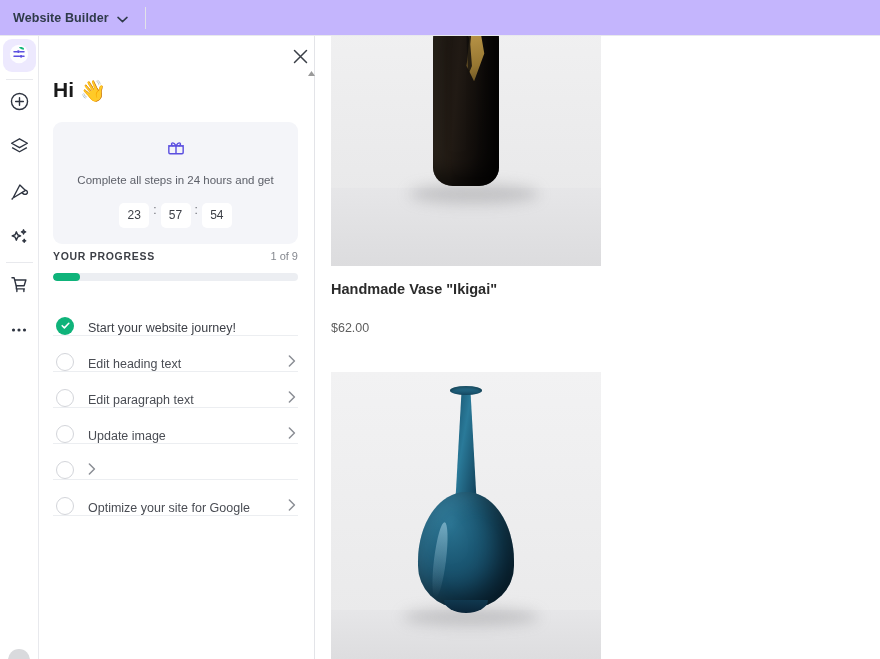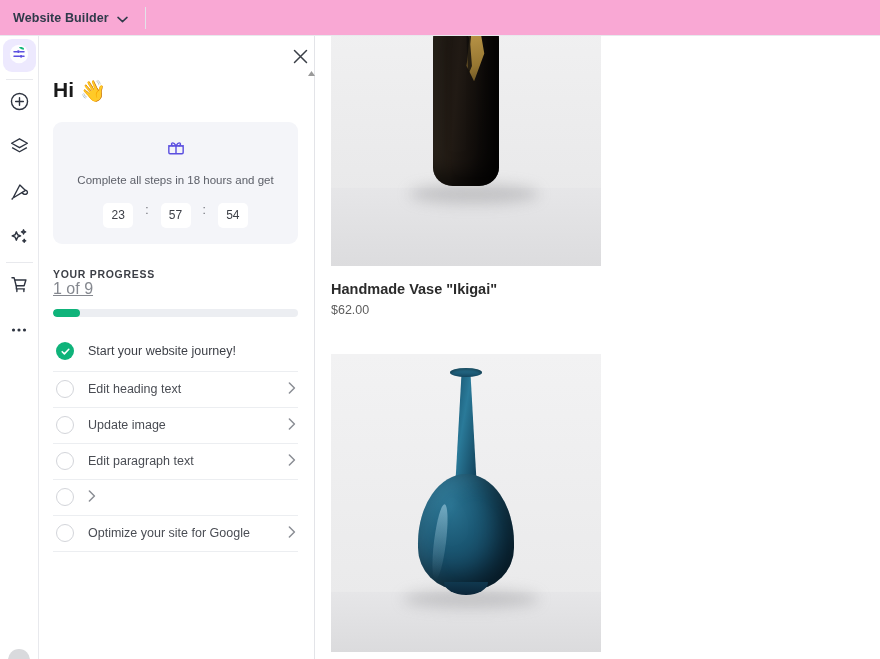--- a/index.html
+++ b/index.html
@@ -7,21 +7,21 @@
     width: 880px; height: 659px;
     font-family: "Liberation Sans", sans-serif;
     background: #ffffff;
     overflow: hidden;
   }
   #app { position: relative; width: 880px; height: 659px; overflow: hidden; background: #fff; }
 
   
   .topbar {
     position: absolute; top: 0; left: 0; width: 880px; height: 36px;
-    background: #f9a8d4; border-bottom: 1px solid #e8e9ed;
+    background: #c4b5fd; border-bottom: 1px solid #e8e9ed;
     display: flex; align-items: center;
   }
   .topbar-brand {
     display: flex; align-items: center; gap: 8px;
     margin-left: 13px; cursor: pointer;
   }
   .topbar-brand-label {
     font-size: 12.5px; font-weight: bold; color: #2f3a4a; letter-spacing: .1px;
   }
   .chev-down { display: block; }
@@ -63,21 +63,21 @@
   }
   .card { width: 270px; }
   .card-img {
     width: 270px; height: 260px; position: relative; overflow: hidden;
     background: #e9e9e9;
   }
   .card-title {
     font-size: 14.5px; font-weight: bold; color: #2b2b2b;
     margin-top: 15px; white-space: nowrap;
   }
-  .card-price { font-size: 12.5px; color: #5e5e5e; margin-top: 6px; }
+  .card-price { font-size: 12.5px; color: #5e5e5e; margin-top: 24px; }
 
   
   .scene { position: absolute; inset: 0; }
   .scene .floor {
     position: absolute; left: 0; right: 0; bottom: 0; height: 38%;
     background: linear-gradient(#e4e4e6, #dededf);
   }
   .scene .wall {
     position: absolute; left: 0; right: 0; top: 0; height: 64%;
     background: linear-gradient(#ededee, #e6e6e7);
@@ -236,47 +236,47 @@
   }
   .promo-gift { margin-bottom: 10px; }
   .promo-text {
     font-size: 11.5px; color: #5d6069; text-align: center; line-height: 1.55;
   }
   .promo-link {
     font-size: 12px; font-weight: bold; color: #5b4fe0; text-align: center;
     margin-top: 1px; cursor: pointer;
   }
   .timer {
-    margin-top: 13px; display: flex; align-items: flex-start; gap: 12px;
+    margin-top: 13px; display: flex; align-items: flex-start; gap: 4px;
   }
   .timer-cell {
     min-width: 30px; height: 25px; background: #ffffff; border-radius: 5px;
     display: flex; align-items: center; justify-content: center;
     font-size: 12px; color: #3c3f46; padding: 0 6px;
   }
   .timer-colon { font-size: 12px; color: #6b6e75; }
 
   .prog-head {
-    margin-top: 24px; display: flex; align-items: flex-start;
-    justify-content: space-between; width: 245px; flex-direction: column;
+    margin-top: 6px; display: flex; align-items: flex-end;
+    justify-content: space-between; width: 245px;
   }
   .prog-title {
     font-size: 10.5px; font-weight: bold; color: #3c3f46;
     letter-spacing: .7px;
   }
-  .prog-count { font-size: 16px; color: #85888f; text-decoration: underline; }
+  .prog-count { font-size: 11px; color: #85888f; }
   .prog-bar {
     margin-top: 11px; width: 245px; height: 8px; border-radius: 4px;
     background: #eceef2; overflow: hidden;
   }
   .prog-fill { height: 8px; border-radius: 4px; background: #0fb37a; }
 
   .steps { margin-top: 15px; width: 245px; }
   .step {
-    display: flex; align-items: center; height: 36px;
+    display: flex; align-items: flex-end; height: 36px;
     border-bottom: 1px solid #eceef1; cursor: pointer; position: relative;
   }
   .step:first-child { border-top: none; }
   .step-check {
     width: 18px; height: 18px; border-radius: 50%; flex: none;
     border: 1.4px solid #d3d5da; margin-right: 14px; margin-left: 3px;
   }
   .step-check.done {
     border: none; background: #0fb37a;
     display: flex; align-items: center; justify-content: center;
@@ -483,21 +483,21 @@
 
 
       <div class="promo">
         <span class="promo-gift">
           <svg width="20" height="20" viewBox="0 0 24 24" fill="none" stroke="#5b4fe0" stroke-width="1.7" stroke-linejoin="round">
             <rect x="3.4" y="9.4" width="17.2" height="9.4" rx="1.4"></rect>
             <path d="M2.4 9.4h19.2M12 9.4v9.4"></path>
             <path d="M12 9.4C10.4 6.6 8.6 5.4 7.3 6.1c-1.2.7-.7 2.6 1 3.3M12 9.4c1.6-2.8 3.4-4 4.7-3.3 1.2.7.7 2.6-1 3.3" stroke-linecap="round"></path>
           </svg>
         </span>
-        <div class="promo-text">Complete all steps in 18 hours and get</div>
+        <div class="promo-text">Complete all steps in 24 hours and get</div>
         <div class="timer">
           <span class="timer-cell">23</span>
           <span class="timer-colon">:</span>
           <span class="timer-cell">57</span>
           <span class="timer-colon">:</span>
           <span class="timer-cell">54</span>
         </div>
       </div>
 
       <div class="prog-head">
@@ -519,28 +519,28 @@
           </div>
           <div class="step">
             <span class="step-check"></span>
             <span class="step-label">Edit heading text</span>
             <span class="step-arrow"><svg width="8" height="12" viewBox="0 0 8 12">
                 <path d="M1.4 1 6.4 6l-5 5" fill="none" stroke="#8b8e95" stroke-width="1.5" stroke-linecap="round" stroke-linejoin="round"></path>
               </svg></span>
           </div>
           <div class="step">
             <span class="step-check"></span>
-            <span class="step-label">Update image</span>
+            <span class="step-label">Edit paragraph text</span>
             <span class="step-arrow"><svg width="8" height="12" viewBox="0 0 8 12">
                 <path d="M1.4 1 6.4 6l-5 5" fill="none" stroke="#8b8e95" stroke-width="1.5" stroke-linecap="round" stroke-linejoin="round"></path>
               </svg></span>
           </div>
           <div class="step">
             <span class="step-check"></span>
-            <span class="step-label">Edit paragraph text</span>
+            <span class="step-label">Update image</span>
             <span class="step-arrow"><svg width="8" height="12" viewBox="0 0 8 12">
                 <path d="M1.4 1 6.4 6l-5 5" fill="none" stroke="#8b8e95" stroke-width="1.5" stroke-linecap="round" stroke-linejoin="round"></path>
               </svg></span>
           </div>
           <div class="step">
             <span class="step-check"></span>
             <span class="step-arrow"><svg width="8" height="12" viewBox="0 0 8 12">
                 <path d="M1.4 1 6.4 6l-5 5" fill="none" stroke="#8b8e95" stroke-width="1.5" stroke-linecap="round" stroke-linejoin="round"></path>
               </svg></span>
           </div>

